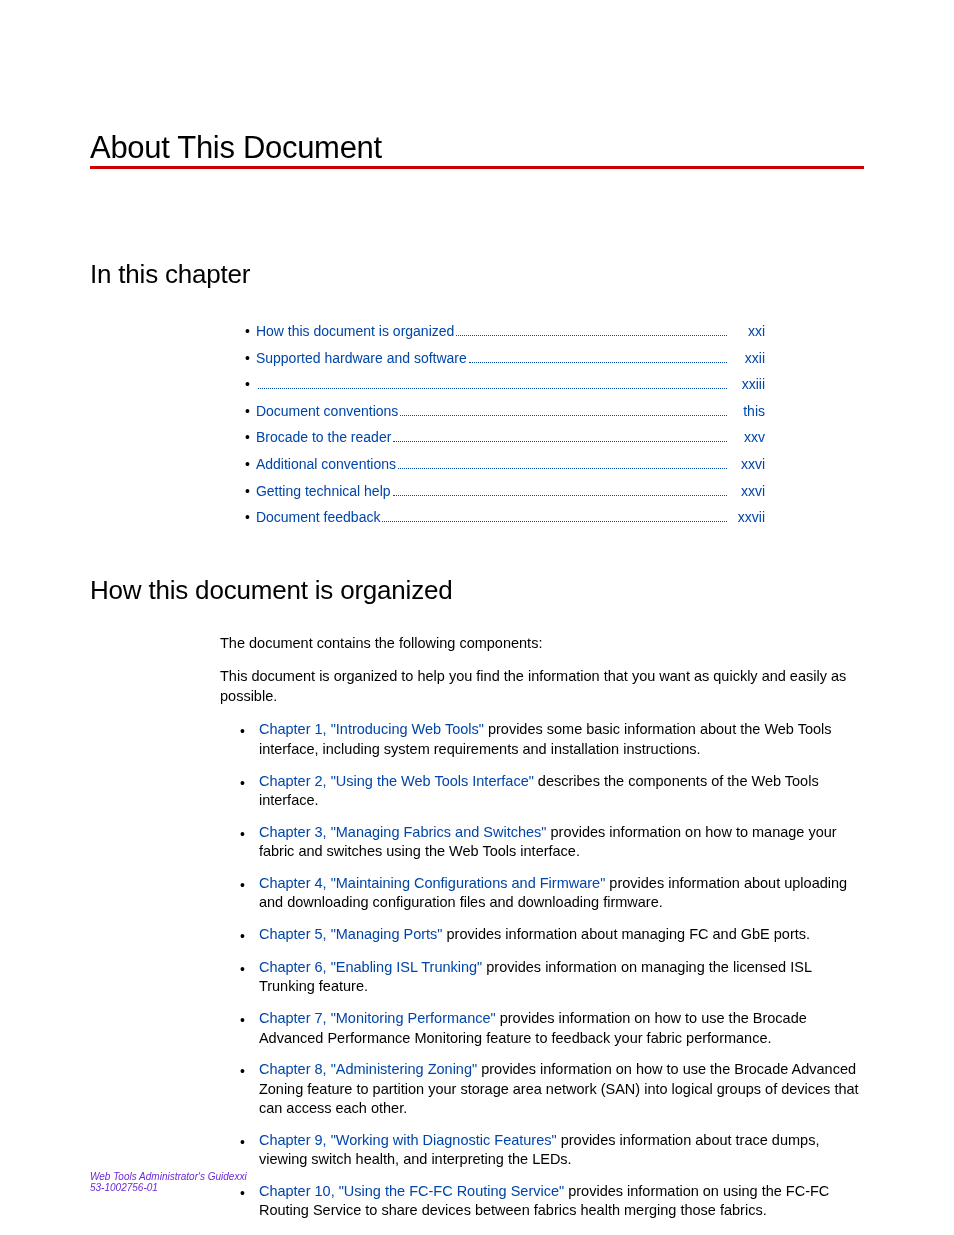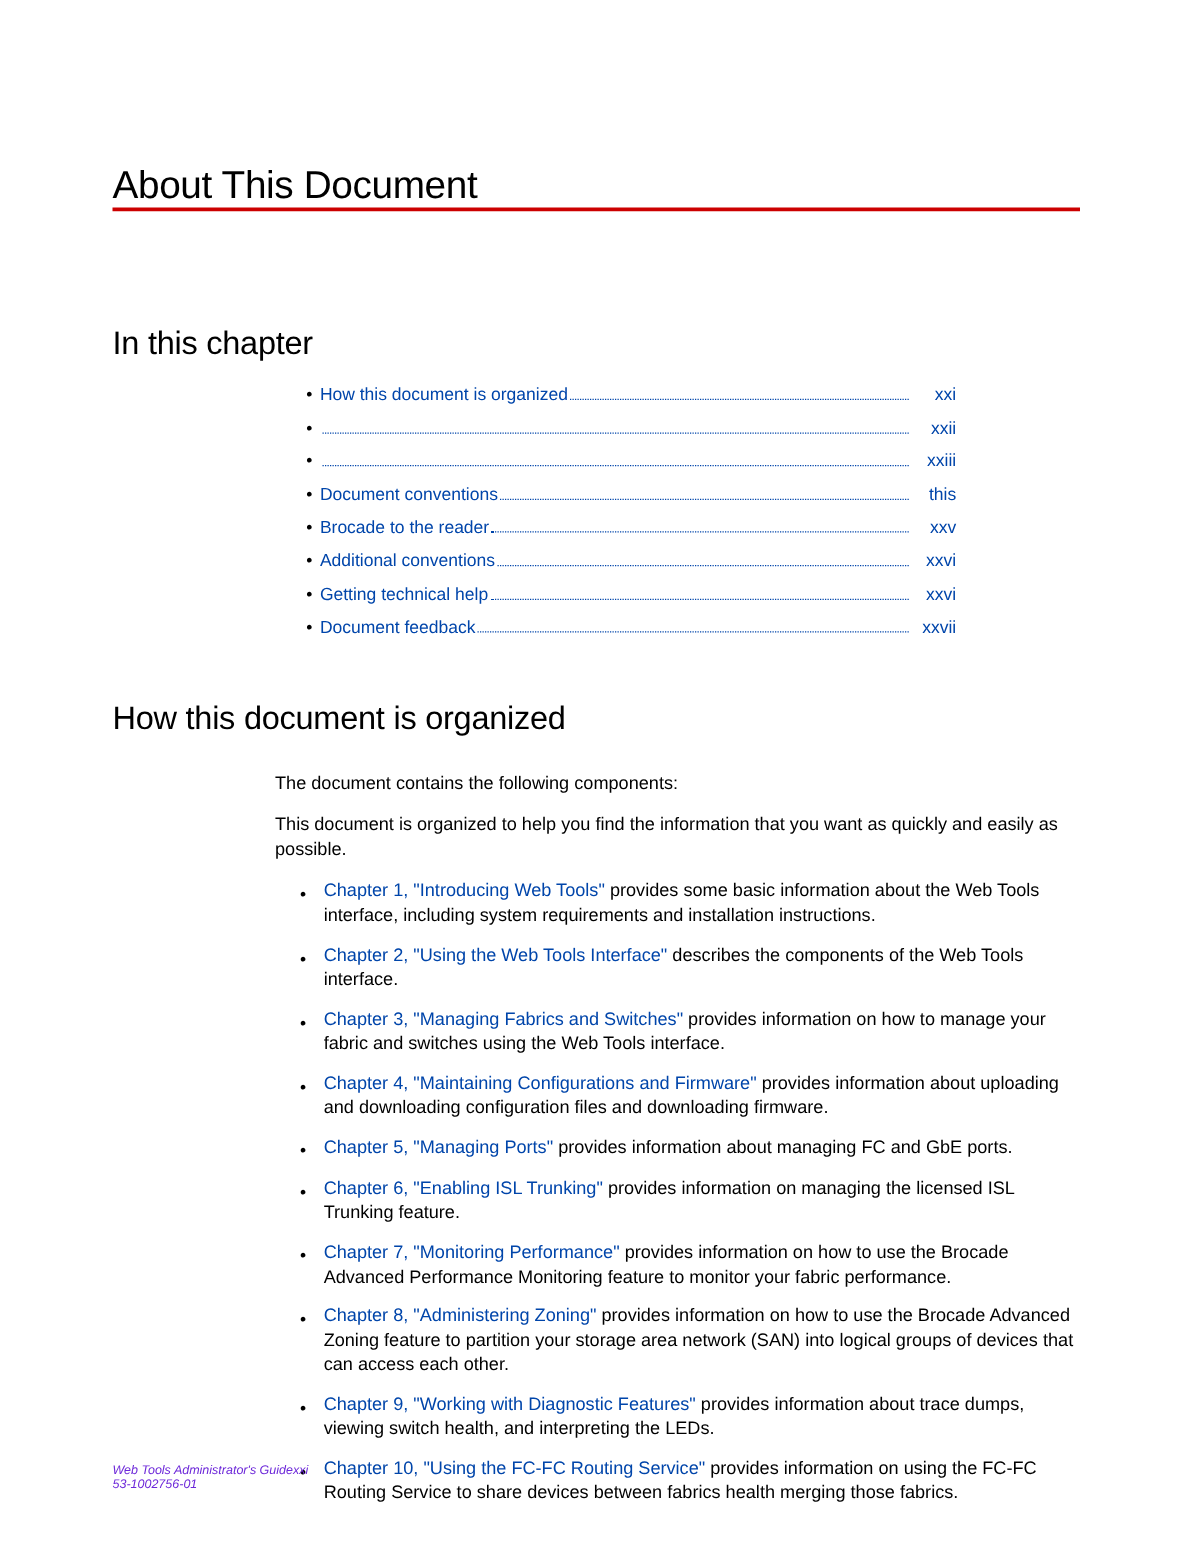--- a/index.html
+++ b/index.html
@@ -1,20 +1,20 @@
 <!DOCTYPE html>
 <html><head>
 <meta charset="utf-8">
 <style>
   * { box-sizing: border-box; margin: 0; padding: 0; }
   html, body { width: 954px; height: 1235px; background: #fff; font-family: Arial, Helvetica, sans-serif; color: #000; }
   .page { padding: 130px 90px 40px 90px; }
   .h1 { font-size: 31px; font-weight: 400; font-family: "Arial Narrow", Arial, sans-serif; letter-spacing: -0.3px; margin-bottom: 0; }
   .rule { height: 3px; background: #cc0000; width: 100%; margin-bottom: 90px; }
-  .h2 { font-size: 26px; font-weight: 400; font-family: "Arial Narrow", Arial, sans-serif; letter-spacing: -0.2px; margin-bottom: 12px; }
+  .h2 { font-size: 26px; font-weight: 400; font-family: "Arial Narrow", Arial, sans-serif; letter-spacing: -0.2px; margin-bottom: 28px; }
   .h2.second { margin-top: 44px; margin-bottom: 28px; }
   .toc { margin-left: 155px; width: 520px; margin-bottom: 10px; }
   .toc-row { display: flex; align-items: baseline; font-size: 14px; line-height: 1.9; }
   .toc-bullet { color: #000; margin-right: 6px; }
   .toc-link { color: #0045aa; }
   .toc-dots { flex: 1 1 auto; border-bottom: 1.4px dotted #0045aa; margin: 0 4px 4px 2px; height: 1px; }
   .toc-page { color: #0045aa; min-width: 34px; text-align: right; }
   .body-text { font-size: 14.5px; line-height: 1.35; margin-left: 130px; margin-bottom: 14px; }
   .chapter-list { margin-left: 150px; }
   .chapter-item { display: flex; font-size: 14.5px; line-height: 1.35; margin-bottom: 12px; }
@@ -36,20 +36,21 @@
 
   <div class="toc" id="toc">
       <div class="toc-row">
         <span class="toc-bullet">•</span>
         <span class="toc-link">How this document is organized</span>
         <span class="toc-dots"></span>
         <span class="toc-page">xxi</span>
       </div>
       <div class="toc-row">
         <span class="toc-bullet">•</span>
+        <span class="toc-link">Supported hardware and software</span>
         <span class="toc-dots"></span>
         <span class="toc-page">xxii</span>
       </div>
       <div class="toc-row">
         <span class="toc-bullet">•</span>
         <span class="toc-dots"></span>
         <span class="toc-page">xxiii</span>
       </div>
       <div class="toc-row">
         <span class="toc-bullet">•</span>
@@ -108,21 +109,21 @@
       <div class="chapter-item">
         <span class="chapter-bullet">•</span>
         <span class="chapter-text"><span class="chapter-link">Chapter 5, "Managing Ports"</span><span> provides information about managing FC and GbE ports.</span></span>
       </div>
       <div class="chapter-item">
         <span class="chapter-bullet">•</span>
         <span class="chapter-text"><span class="chapter-link">Chapter 6, "Enabling ISL Trunking"</span><span> provides information on managing the licensed ISL Trunking feature.</span></span>
       </div>
       <div class="chapter-item">
         <span class="chapter-bullet">•</span>
-        <span class="chapter-text"><span class="chapter-link">Chapter 7, "Monitoring Performance"</span><span> provides information on how to use the Brocade Advanced Performance Monitoring feature to monitor your fabric performance.</span></span>
+        <span class="chapter-text"><span class="chapter-link">Chapter 7, "Monitoring Performance"</span><span> provides information on how to use the Brocade Advanced Performance Monitoring feature to feedback your fabric performance.</span></span>
       </div>
       <div class="chapter-item">
         <span class="chapter-bullet">•</span>
         <span class="chapter-text"><span class="chapter-link">Chapter 8, "Administering Zoning"</span><span> provides information on how to use the Brocade Advanced Zoning feature to partition your storage area network (SAN) into logical groups of devices that can access each other.</span></span>
       </div>
       <div class="chapter-item">
         <span class="chapter-bullet">•</span>
         <span class="chapter-text"><span class="chapter-link">Chapter 9, "Working with Diagnostic Features"</span><span> provides information about trace dumps, viewing switch health, and interpreting the LEDs.</span></span>
       </div>
       <div class="chapter-item">

